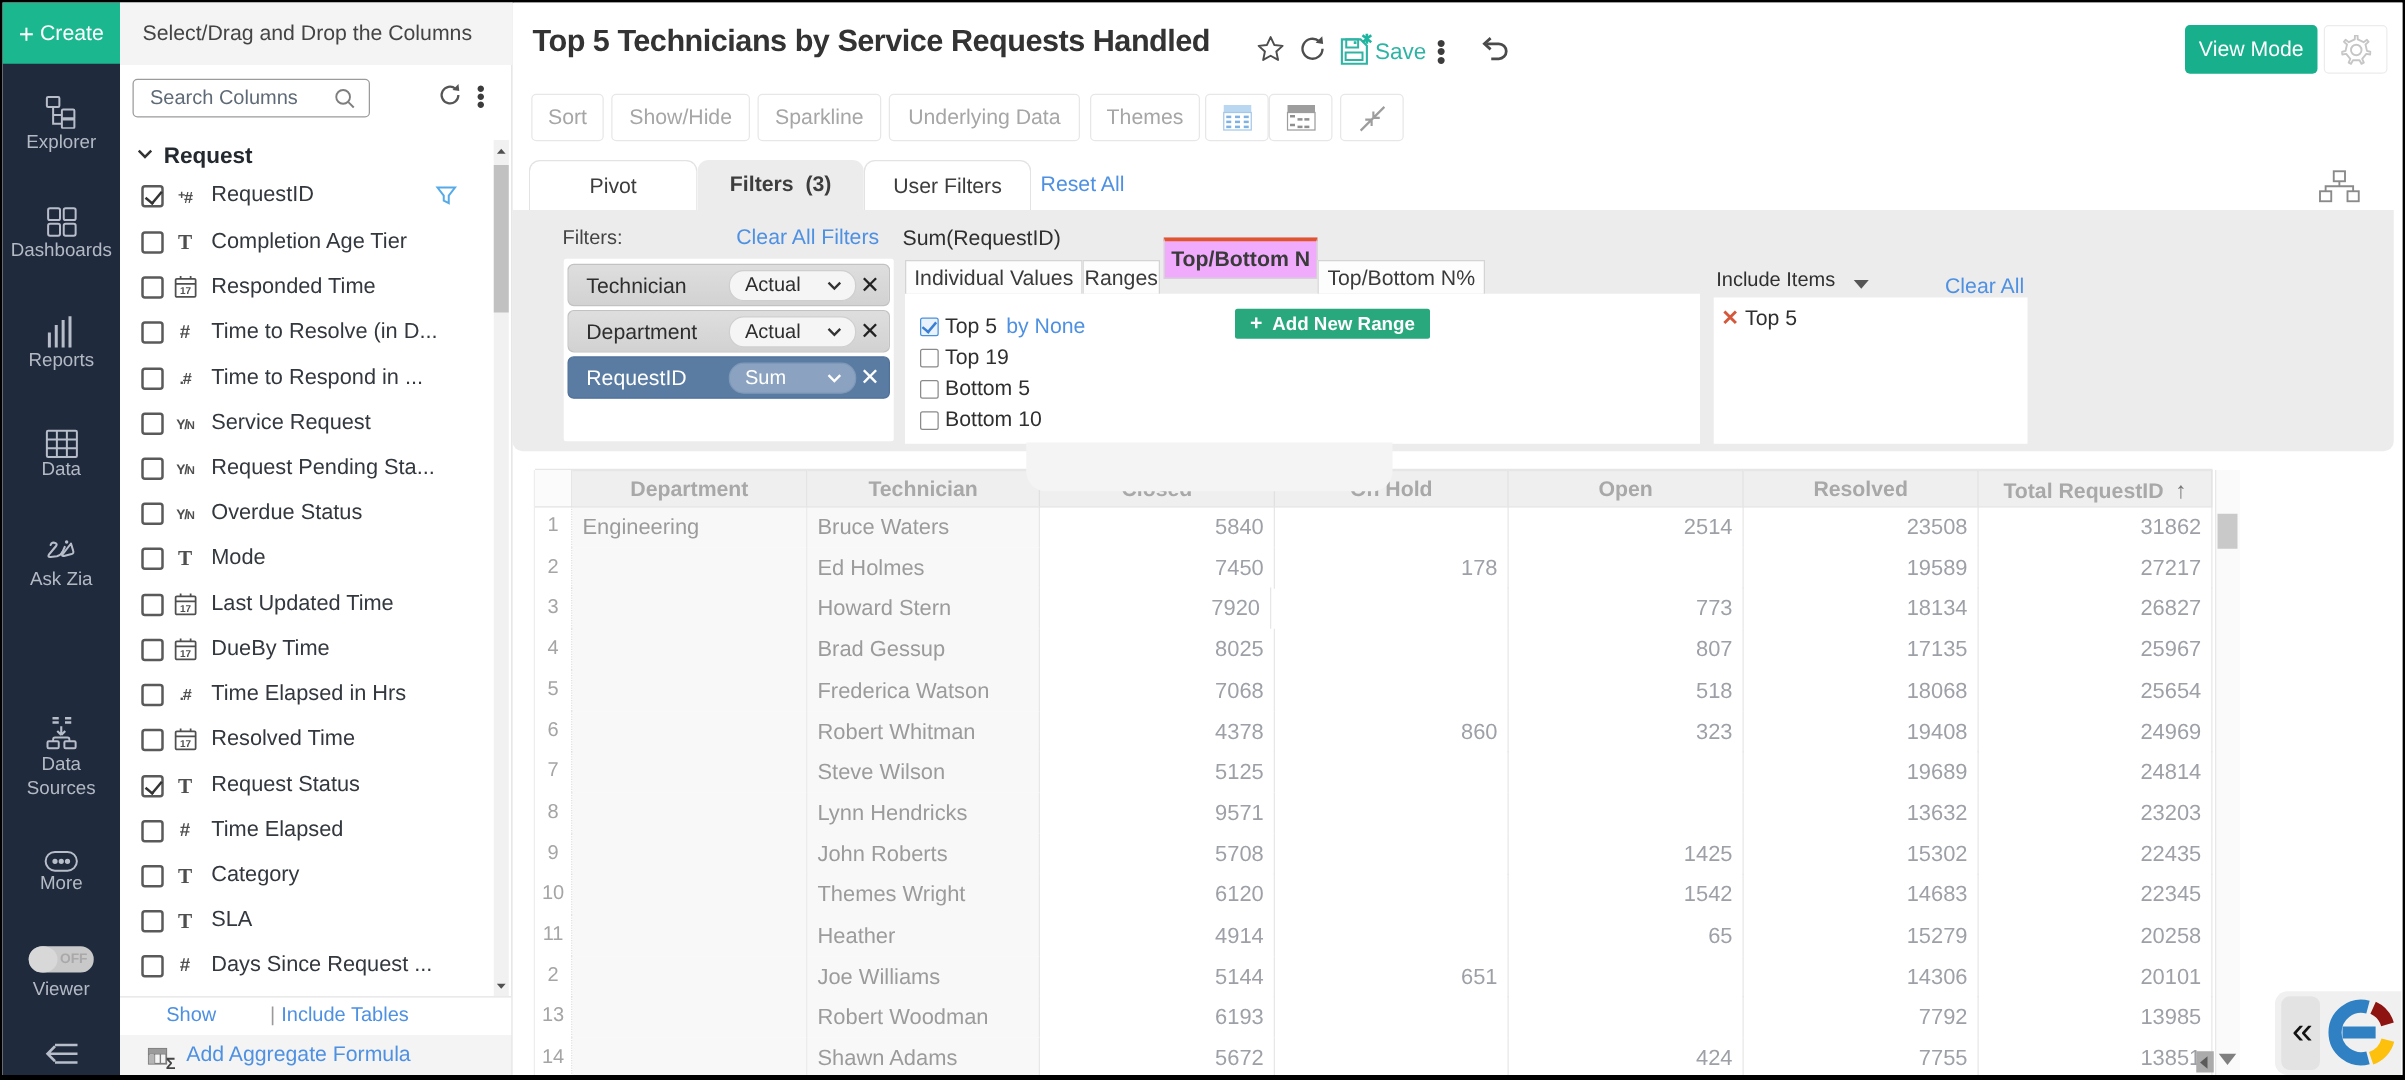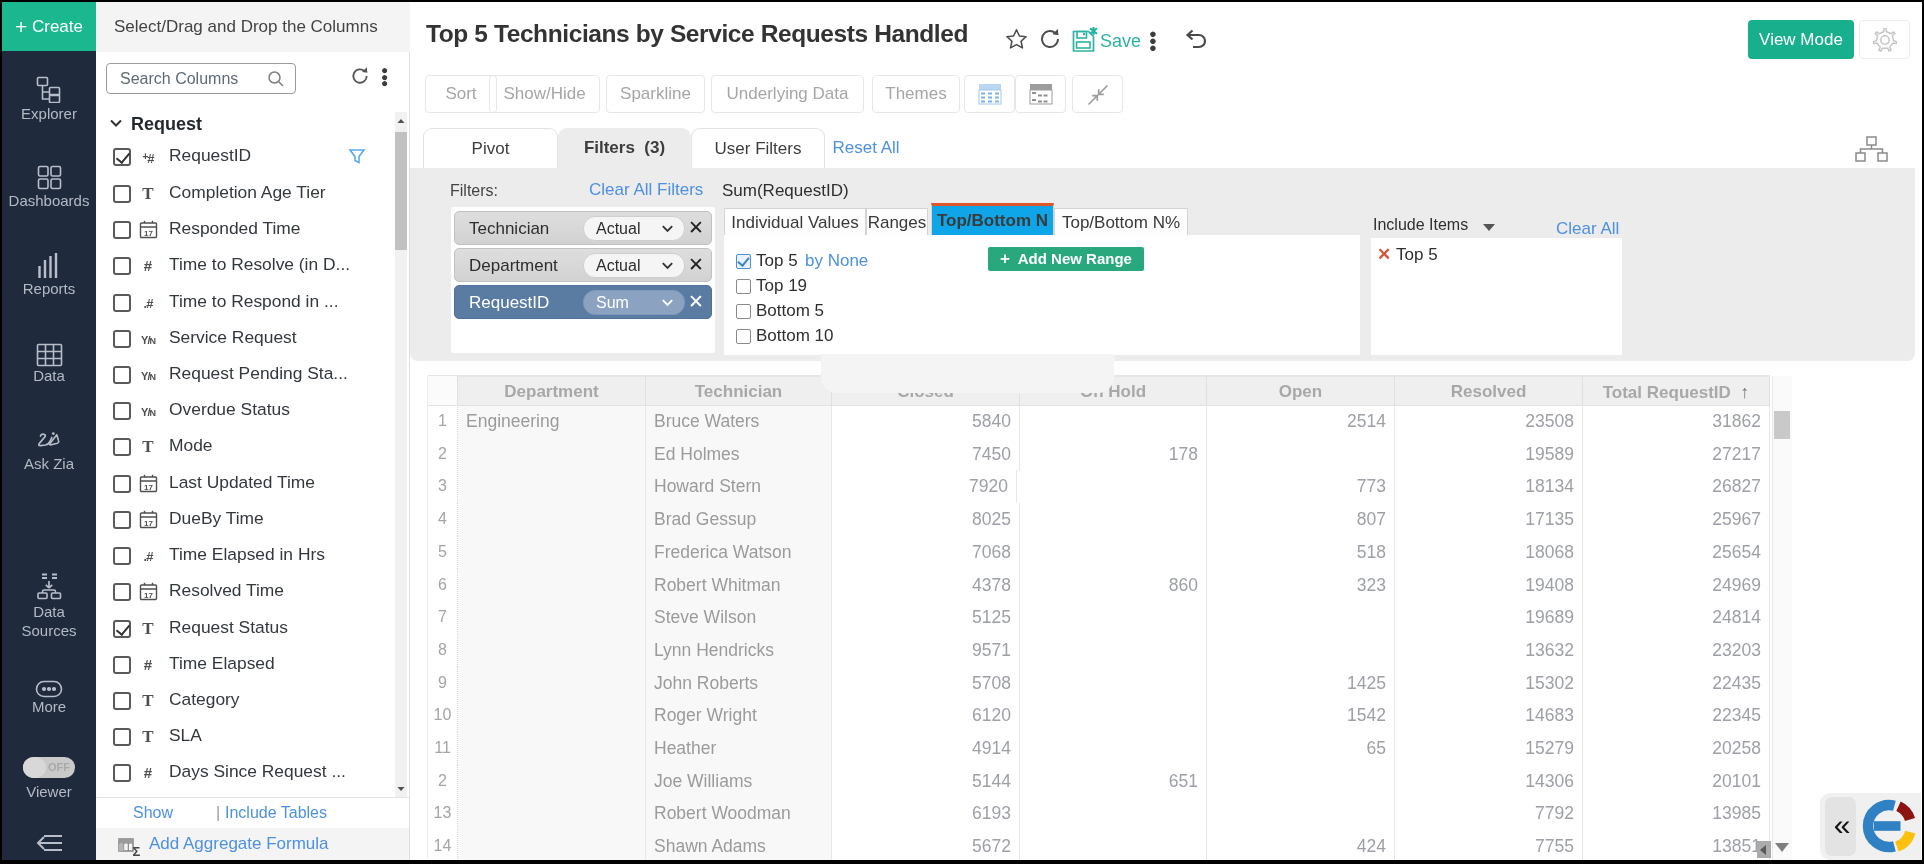--- a/index.html
+++ b/index.html
@@ -295,21 +295,21 @@
 <div class="abs" style="left:738px;top:28px;color:#3c3c3c;font-size:13px;font-weight:bold;line-height:7px">●<br>●<br>●</div>
 <div class="abs" style="left:772px;top:25px"><svg width="26" height="26" viewBox="0 0 26 26" fill="none" stroke="#4a4a4a" stroke-width="2.2">
           <path d="M6 8 H 16 a6 6 0 0 1 0 12 H 10"></path>
           <path d="M9.5 3.5 L 4.5 8 L 9.5 12.5"></path>
         </svg></div>
 <div class="abs" style="left:1337px;top:18px;width:106px;height:39px;background:#17af8c;border-radius:4px;color:#fff;font-size:17px;text-align:center;line-height:39px">View Mode</div>
 <div class="abs" style="left:1448px;top:18px;width:51px;height:39px;border:1px solid #ececec;border-radius:4px"><svg style="margin:7px 0 0 13px" width="24" height="24" viewBox="0 0 24 24" fill="none" stroke="#c6c6c6" stroke-width="1.5" stroke-linejoin="round">
           <path d="M 10.80 3.48 L 10.97 0.24 L 13.03 0.24 L 13.20 3.48 L 17.91 5.75 L 20.55 3.87 L 21.83 5.47 L 19.40 7.63 L 20.57 12.73 L 23.69 13.61 L 23.23 15.62 L 20.04 15.06 L 16.77 19.15 L 18.03 22.14 L 16.17 23.04 L 14.62 20.19 L 9.38 20.19 L 7.83 23.04 L 5.97 22.14 L 7.23 19.15 L 3.96 15.06 L 0.77 15.62 L 0.31 13.61 L 3.43 12.73 L 4.60 7.63 L 2.17 5.47 L 3.45 3.87 L 6.09 5.75 Z"></path>
           <circle cx="12" cy="12" r="4.2"></circle>
         </svg></div>
-<div class="tbtn" style="left:14px;width:72px"><span>Sort</span></div>
+<div class="tbtn" style="left:14px;width:58px"><span>Sort</span></div>
 <div class="tbtn" style="left:78px;width:111px"><span>Show/Hide</span></div>
 <div class="tbtn" style="left:195px;width:99px"><span>Sparkline</span></div>
 <div class="tbtn" style="left:300px;width:153px"><span>Underlying Data</span></div>
 <div class="tbtn" style="left:461px;width:88px"><span>Themes</span></div>
 <div class="tbtn" style="left:553px;width:51px"><svg style="margin-top:7px" width="24" height="22" viewBox="0 0 24 22">
           <rect x="1" y="1" width="22" height="6" fill="#b9d7f1"></rect>
           <rect x="1" y="7" width="22" height="14" fill="#fff" stroke="#a5c8e8" stroke-width="1"></rect>
           <g fill="#7fb2e2">
             <rect x="3" y="9.5" width="4" height="2"></rect>
             <rect x="10" y="9.5" width="4" height="2"></rect>
@@ -369,21 +369,21 @@
 <div class="chip sel" style="top:78px">
             <span class="lb">RequestID</span>
             <span class="dd">Sum<svg class="ar" width="15" height="15" viewBox="0 0 16 16" fill="none" stroke="#fff" stroke-width="2">
                 <path d="M3 5.5 L 8 10.5 L 13 5.5"></path>
               </svg></span>
             <span class="x">✕</span>
           </div>
 </div>
 <div class="stab" style="left:314px;top:40px;width:142px;height:28px">Individual Values</div>
 <div class="stab" style="left:456px;top:40px;width:62px;height:28px">Ranges</div>
-<div class="stab" style="left:521px;top:35px;width:123px;height:33px;border-top:3px solid #e0562c;font-weight:bold;line-height:29px;background:#0ea5e9">Top/Bottom N</div>
+<div class="stab" style="left:521px;top:22px;width:123px;height:33px;border-top:3px solid #e0562c;font-weight:bold;line-height:29px;background:#f0abfc">Top/Bottom N</div>
 <div class="stab" style="left:644px;top:40px;width:134px;height:28px">Top/Bottom N%</div>
 <div class="abs" style="left:314px;top:67px;width:636px;height:120px;background:#fff"></div>
 <div class="fcb on" style="left:326px;top:86px"></div>
 <div class="fl" style="left:346px;top:83px">Top 5</div>
 <div class="fcb" style="left:326px;top:111px"></div>
 <div class="fl" style="left:346px;top:108px">Top 19</div>
 <div class="fcb" style="left:326px;top:136px"></div>
 <div class="fl" style="left:346px;top:133px">Bottom 5</div>
 <div class="fcb" style="left:326px;top:161px"></div>
 <div class="fl" style="left:346px;top:158px">Bottom 10</div>
@@ -494,21 +494,21 @@
 <div class="td gray" style="left:218px;width:186px;padding-left:8px;">John Roberts</div>
 <div class="td num" style="left:404px;width:188px;">5708</div>
 <div class="td num" style="left:592px;width:187px;"></div>
 <div class="td num" style="left:779px;width:188px;">1425</div>
 <div class="td num" style="left:967px;width:188px;">15302</div>
 <div class="td num" style="left:1155px;width:187px;">22435</div>
 </div>
 <div class="trow" style="left:17px;top:697.3px">
 <div class="td rn" style="left:0px;width:30px;border-right:1px dotted #d8d8d8;">10</div>
 <div class="td gray" style="left:30px;width:188px;padding-left:8px;"></div>
-<div class="td gray" style="left:218px;width:186px;padding-left:8px;">Roger Wright</div>
+<div class="td gray" style="left:218px;width:186px;padding-left:8px;">Themes Wright</div>
 <div class="td num" style="left:404px;width:188px;">6120</div>
 <div class="td num" style="left:592px;width:187px;"></div>
 <div class="td num" style="left:779px;width:188px;">1542</div>
 <div class="td num" style="left:967px;width:188px;">14683</div>
 <div class="td num" style="left:1155px;width:187px;">22345</div>
 </div>
 <div class="trow" style="left:17px;top:730.0px">
 <div class="td rn" style="left:0px;width:30px;border-right:1px dotted #d8d8d8;">11</div>
 <div class="td gray" style="left:30px;width:188px;padding-left:8px;"></div>
 <div class="td gray" style="left:218px;width:186px;padding-left:8px;">Heather</div>

